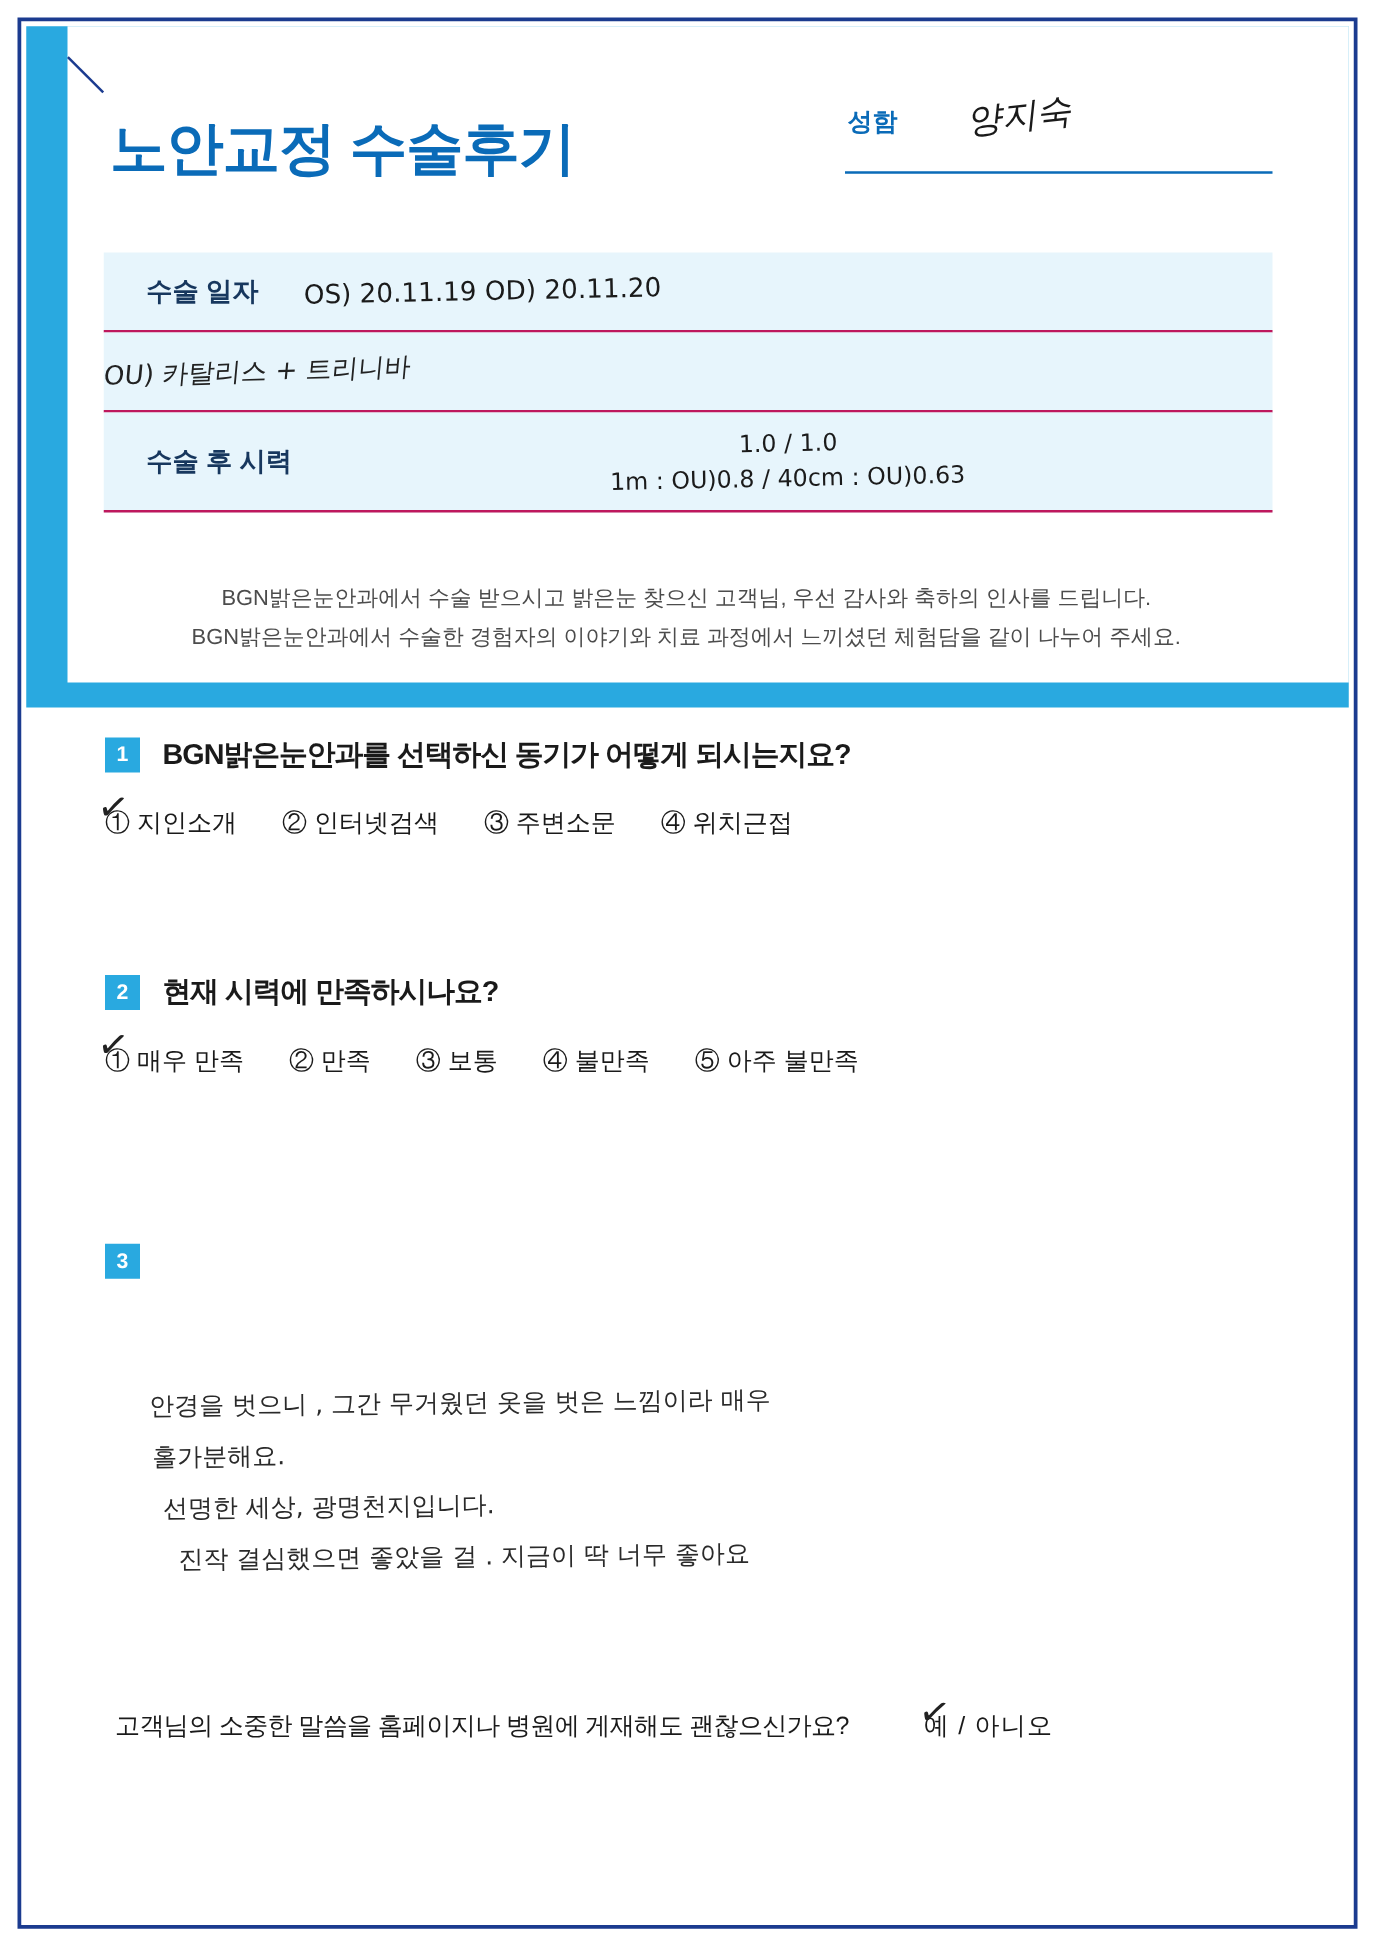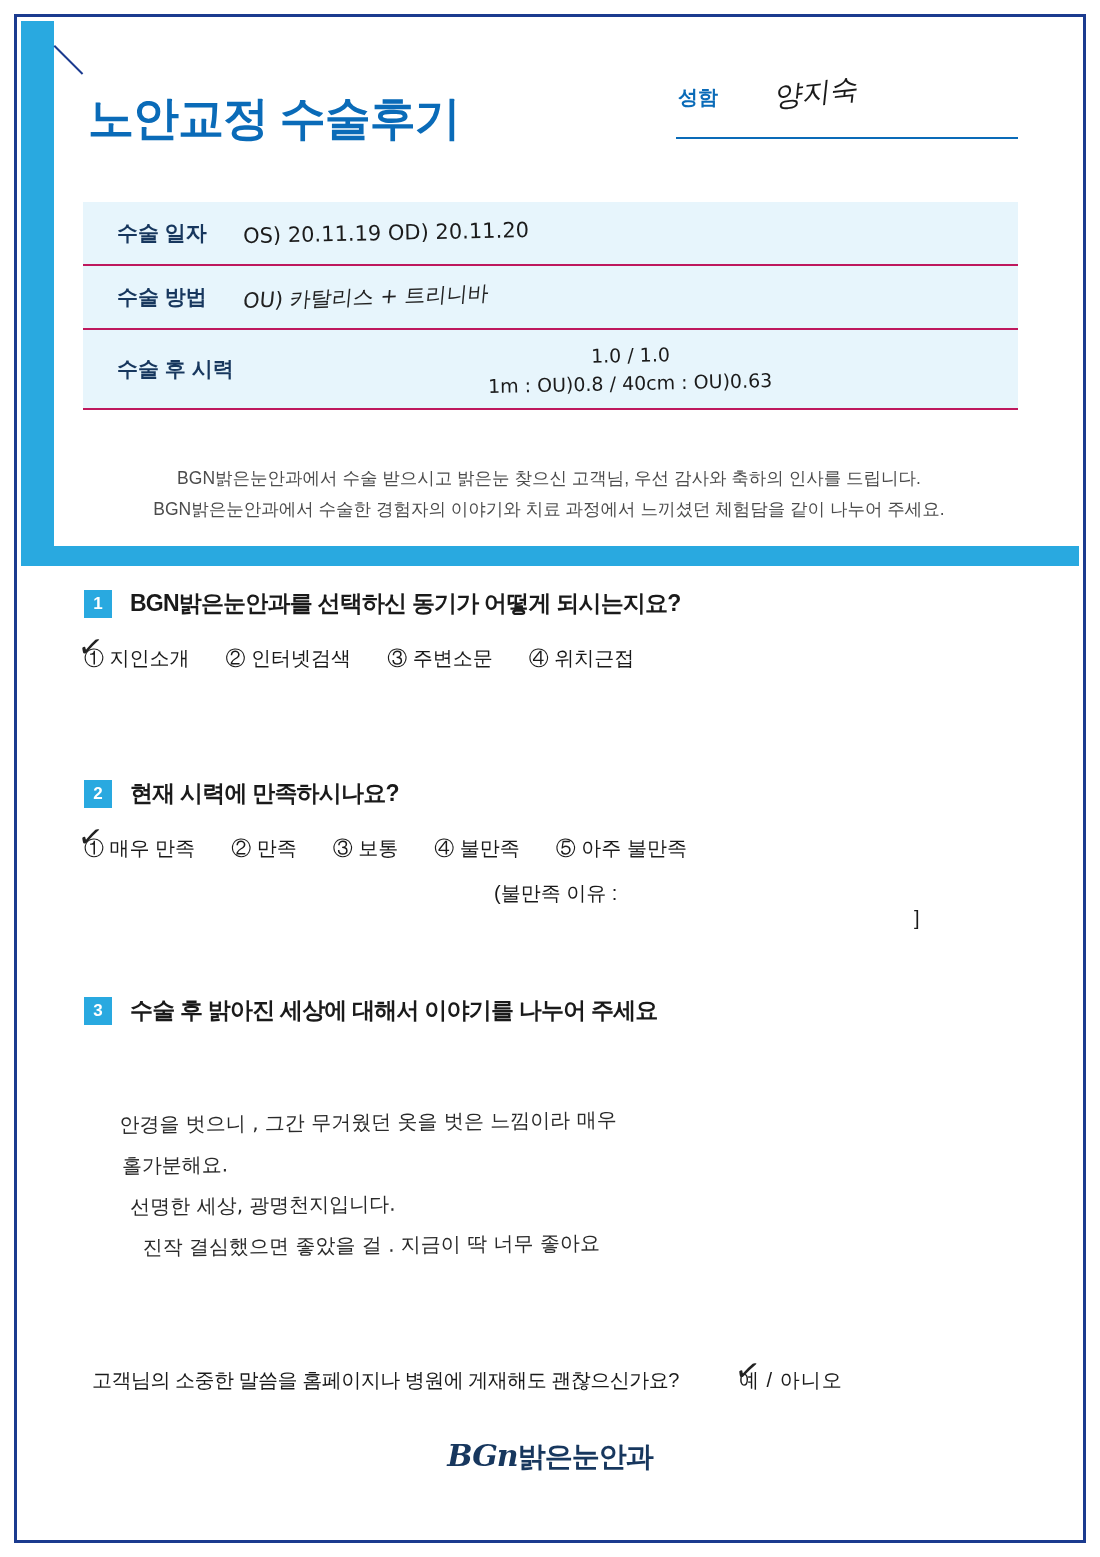--- a/index.html
+++ b/index.html
@@ -300,21 +300,20 @@
   <div class="name-hand">양지숙</div>
 
   <div class="info-table">
     <div class="info-row">
       <div class="info-label">수술 일자</div>
       <div class="info-value">
         <span class="hand">OS) 20.11.19        OD) 20.11.20</span>
       </div>
     </div>
     <div class="info-row">
-      <div class="info-label">수술 방법</div>
       <div class="info-value">
         <span class="hand2">OU) 카탈리스 + 트리니바</span>
       </div>
     </div>
     <div class="info-row tall">
       <div class="info-label">수술 후 시력</div>
       <div class="info-value vision-lines">
         <span class="hand">1.0 / 1.0</span>
         <span class="hand">1m : OU)0.8  / 40cm : OU)0.63</span>
       </div>
@@ -346,44 +345,37 @@
       <div class="q-text">현재 시력에 만족하시나요?</div>
     </div>
     <div class="options">
       <span class="checkmark" style="left:-6px; top:-16px;">✓</span>
       <span class="opt">① 매우 만족</span>
       <span class="opt">② 만족</span>
       <span class="opt">③ 보통</span>
       <span class="opt">④ 불만족</span>
       <span class="opt">⑤ 아주 불만족</span>
     </div>
-    <div class="reason-line">
-      <span>(불만족 이유 :</span><span class="fill-gap" style="width:420px;"></span><span>]</span>
-    </div>
   </div>
 
   <div class="q-block" style="top: 995px;">
     <div class="q-head">
       <div class="q-num">3</div>
-      <div class="q-text">수술 후 밝아진 세상에 대해서 이야기를 나누어 주세요</div>
     </div>
   </div>
 
   <div class="answer">
     <div class="ans-i1">안경을  벗으니 ,  그간  무거웠던  옷을  벗은  느낌이라  매우</div>
     <div class="ans-i2">홀가분해요.</div>
     <div class="ans-i3">선명한  세상,  광명천지입니다.</div>
     <div class="ans-i4">진작  결심했으면  좋았을 걸 .  지금이  딱  너무  좋아요</div>
   </div>
 
   <div class="consent">
     <span class="consent-q">고객님의 소중한 말씀을 홈페이지나 병원에 게재해도 괜찮으신가요?</span>
     <span class="consent-ans">
       <span class="consent-check">✓</span>
       <span>예 / 아니오</span>
     </span>
   </div>
 
-  <div class="logo">
-    <span class="logo-bgn">BGn</span><span class="logo-kr">밝은</span><span class="logo-kr accent">눈</span><span class="logo-kr">안과</span>
-  </div>
 
 </div>
 
 </body></html>

